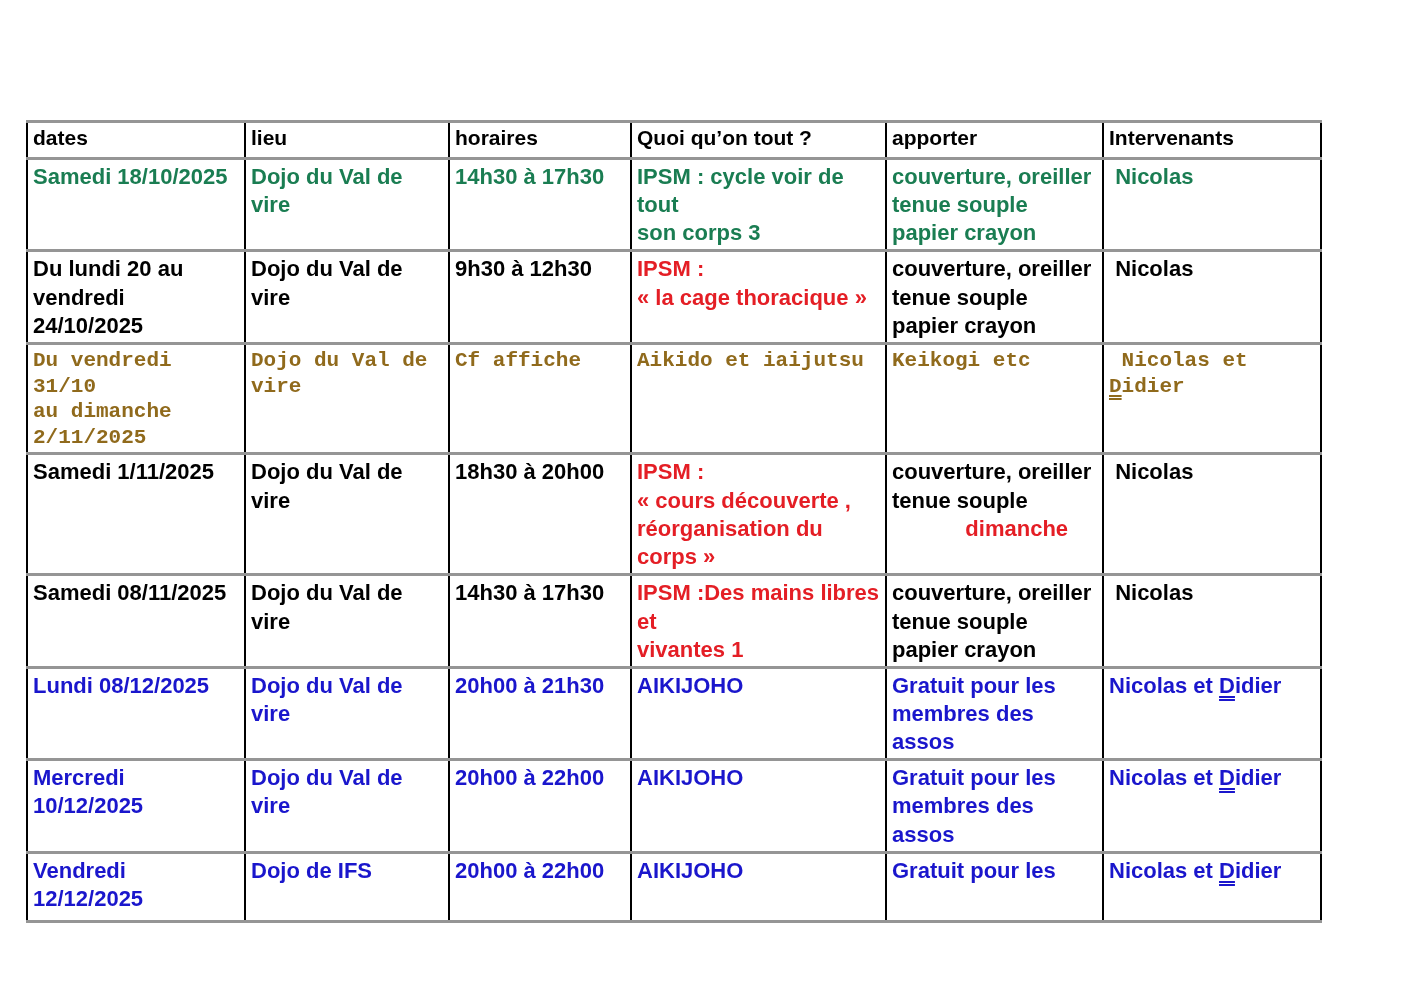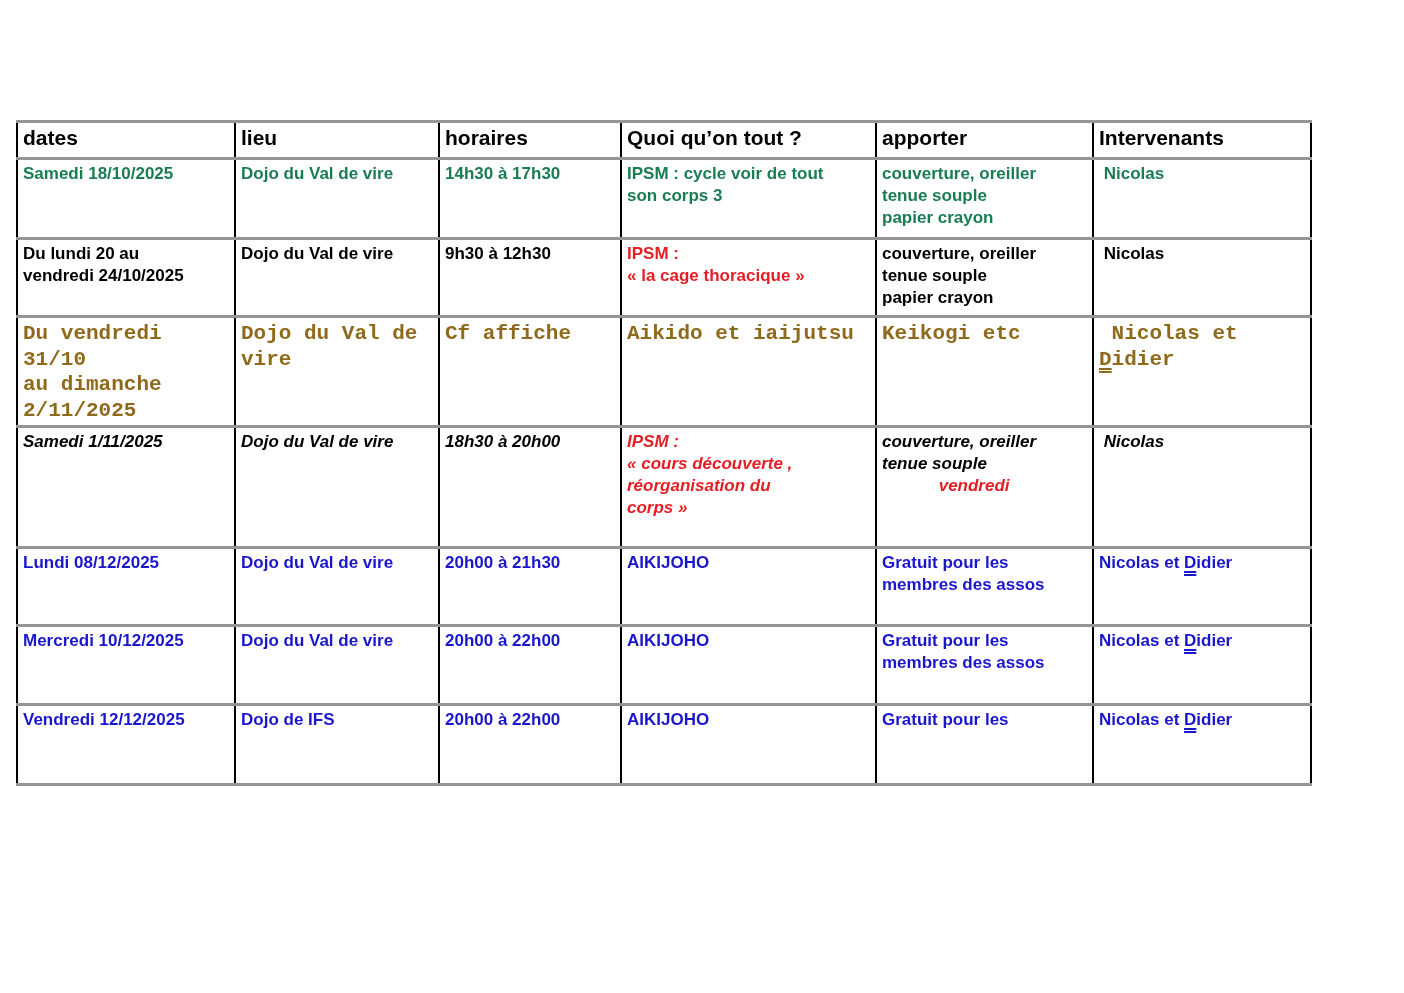--- a/index.html
+++ b/index.html
@@ -1,21 +1,21 @@
 <!DOCTYPE html>
 <html><head>
 <meta charset="utf-8">
 <style>
   html,body{margin:0;padding:0;background:#ffffff;}
   body{
     width:1404px;height:993px;position:relative;
     font-family:"Liberation Sans",sans-serif;
     -webkit-font-smoothing:antialiased;
   }
-  .table-wrap{position:absolute;left:16px;top:120px;}
+  .table-wrap{position:absolute;left:26px;top:120px;}
   table{
     border-collapse:collapse;
     table-layout:fixed;
     width:1294px;
   }
   th,td{
     border-left:2px solid #000000;
     border-right:2px solid #000000;
     border-top:3px solid #959595;
     border-bottom:3px solid #959595;
@@ -26,33 +26,33 @@
     white-space:pre-wrap;
     overflow:hidden;
     word-wrap:break-word;
   }
   th{
     font-size:21px;
     color:#000000;
     line-height:1.15;
   }
   td{
-    font-size:17px;
+    font-size:22px;
     line-height:1.28;
   }
   tr.large td{
     font-size:21px;
     line-height:1.22;
   }
   
   thead tr{height:37px;}
   tbody tr:nth-child(1){height:80px;}
   tbody tr:nth-child(2){height:78px;}
   tbody tr:nth-child(3){height:92px;}
-  tbody tr:nth-child(4){height:121px;font-style:italic;}
+  tbody tr:nth-child(4){height:121px;}
   tbody tr:nth-child(5){height:78px;}
   tbody tr:nth-child(6){height:79px;}
   tbody tr:nth-child(7){height:80px;}
   tbody tr:nth-child(8){height:69px;margin-left:8px;}
   tbody tr:nth-child(9){height:56px;}
   tbody tr:nth-child(10){height:37px;}
   .u-double{
     text-decoration:underline;
     text-decoration-style:double;
     text-decoration-thickness:2px;
@@ -120,21 +120,32 @@
         <tr style="color: rgb(0, 0, 0);">
           <td>Samedi 1/11/2025</td>
           <td>Dojo du Val de vire</td>
           <td>18h30 à 20h00</td>
           <td style="color: rgb(228, 30, 37);">IPSM :
 « cours découverte ,
 réorganisation du
 corps »</td>
           <td><span>couverture, oreiller
 tenue souple
-</span><span style="color: rgb(228, 30, 37);">            vendredi</span></td>
+</span><span style="color: rgb(228, 30, 37);">            dimanche</span></td>
+          <td> Nicolas</td>
+        </tr>
+        <tr style="color: rgb(0, 0, 0);">
+          <td>Samedi 08/11/2025</td>
+          <td>Dojo du Val de vire</td>
+          <td>14h30 à 17h30</td>
+          <td style="color: rgb(228, 30, 37);">IPSM :Des mains libres et
+vivantes 1</td>
+          <td>couverture, oreiller
+tenue souple
+papier crayon</td>
           <td> Nicolas</td>
         </tr>
         <tr style="color: rgb(26, 22, 204);">
           <td>Lundi 08/12/2025</td>
           <td>Dojo du Val de vire</td>
           <td>20h00 à 21h30</td>
           <td>AIKIJOHO</td>
           <td>Gratuit pour les
 membres des assos</td>
           <td><span>Nicolas et </span><span class="u-double">D</span><span>idier</span></td>

